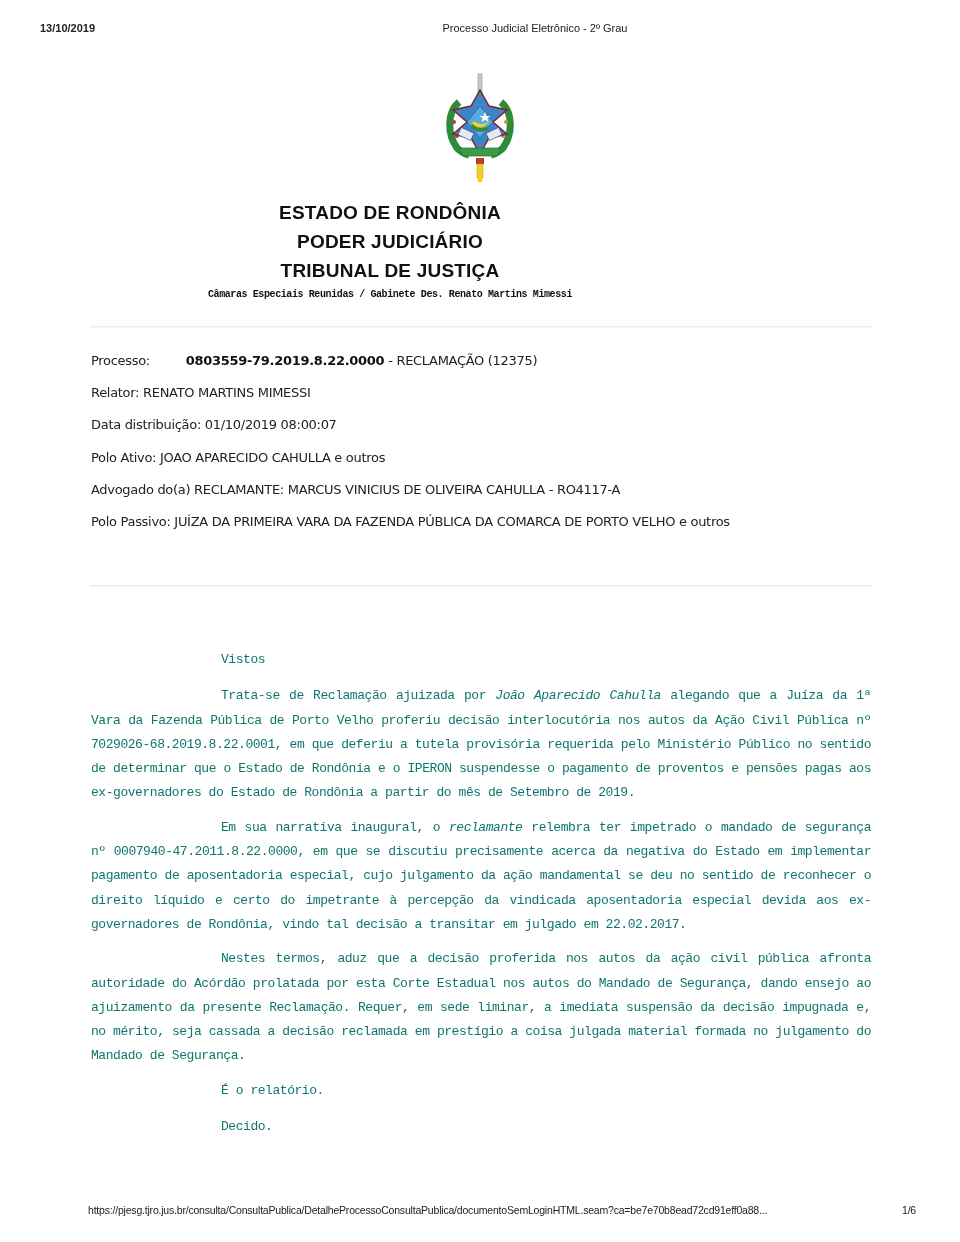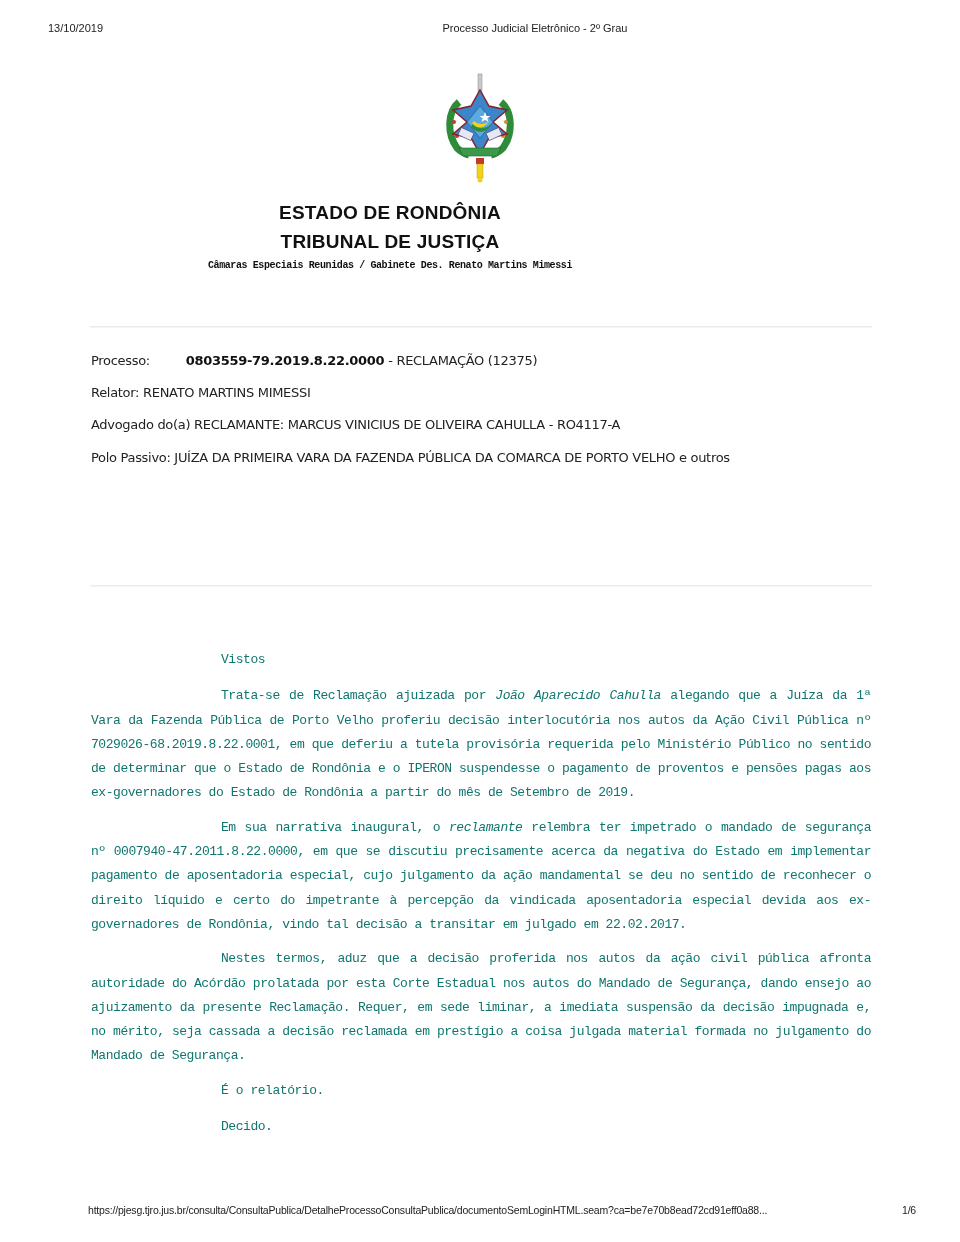--- a/index.html
+++ b/index.html
@@ -1,18 +1,18 @@
 <!DOCTYPE html>
 <html><head>
 <meta charset="utf-8">
 <style>
   html, body { margin: 0; padding: 0; background: #ffffff; }
   body { width: 960px; height: 1242px; position: relative; overflow: hidden; color: #1a1a1a; font-family: "Liberation Sans", sans-serif; }
   .print-header { position: absolute; top: 22px; left: 0; width: 960px; height: 18px; font-size: 11px; color: #222; font-family: "Liberation Sans", sans-serif; }
-  .print-header .date { position: absolute; left: 48px; top: 0; }
+  .print-header .date { position: absolute; left: 40px; top: 0; font-weight: bold; }
   .print-header .title { position: absolute; left: 0; width: 1070px; text-align: center; top: 0; }
   .crest { position: absolute; left: 445px; top: 72px; width: 70px; height: 112px; }
   .head-block { position: absolute; left: 0; width: 780px; top: 198px; text-align: center; }
   .head-line { font-family: "Liberation Sans", sans-serif; font-weight: bold; font-size: 19px; line-height: 29px; color: #111; letter-spacing: 0.2px; }
   .head-sub { font-family: Liberation Mono, monospace; font-weight: bold; font-size: 10px; line-height: 18px; color: #111; margin-top: 1px; letter-spacing: -0.4px; }
   .divider { position: absolute; left: 90px; width: 782px; height: 1px; background: #ececec; box-shadow: 0 1px 1px #f3f3f3; }
   .meta { position: absolute; left: 91px; top: 350px; width: 790px; font-family: "DejaVu Sans", sans-serif; font-size: 13px; color: #222; letter-spacing: -0.3px; }
   .meta-row { height: 32.2px; line-height: 22px; white-space: nowrap; }
   .meta-row b { font-weight: bold; color: #111; margin-left: 32px; }
   .body-text { position: absolute; left: 91px; top: 648px; width: 780px; font-family: Liberation Mono, monospace; font-size: 13px; color: #0f766e; letter-spacing: -0.45px; line-height: 24.3px; }
@@ -58,29 +58,32 @@
     <path d="M14 76 L56 76 L52 84 L18 84 Z" fill="#3a9a4a" stroke="#1f6a2a" stroke-width="0.6"></path>
 
     <rect x="31" y="86" width="8" height="6" fill="#c0392b"></rect>
     <rect x="32" y="92" width="6" height="14" fill="#f2d21b" stroke="#b89a10" stroke-width="0.5"></rect>
     <circle cx="35" cy="108" r="2.5" fill="#f2d21b"></circle>
   </svg>
 </div>
 
 <div class="head-block">
   <div class="head-line">ESTADO DE RONDÔNIA</div>
+  <div class="head-line">PODER JUDICIÁRIO</div>
   <div class="head-line">TRIBUNAL DE JUSTIÇA</div>
   <div class="head-sub">Câmaras Especiais Reunidas / Gabinete Des. Renato Martins Mimessi</div>
 </div>
 
 <div class="divider" style="top:326px"></div>
 
 <div class="meta">
   <div class="meta-row"><span>Processo: </span><b>0803559-79.2019.8.22.0000</b><span> - RECLAMAÇÃO (12375)</span></div>
   <div class="meta-row">Relator: RENATO MARTINS MIMESSI</div>
+  <div class="meta-row">Data distribuição: 01/10/2019 08:00:07</div>
+  <div class="meta-row">Polo Ativo:  JOAO APARECIDO CAHULLA e outros</div>
   <div class="meta-row">Advogado do(a) RECLAMANTE: MARCUS VINICIUS DE OLIVEIRA CAHULLA - RO4117-A</div>
   <div class="meta-row">Polo Passivo: JUÍZA DA PRIMEIRA VARA DA FAZENDA PÚBLICA DA COMARCA DE PORTO VELHO e outros</div>
 </div>
 
 <div class="divider" style="top:585px"></div>
 
 <div class="body-text">
   <p class="para short">Vistos</p>
   <p class="para"><span>Trata-se de Reclamação ajuizada por </span><i>João Aparecido Cahulla</i><span> alegando que a Juíza da 1ª Vara da Fazenda Pública de Porto Velho proferiu decisão interlocutória nos autos da Ação Civil Pública nº 7029026-68.2019.8.22.0001, em que deferiu a tutela provisória requerida pelo Ministério Público no sentido de determinar que o Estado de Rondônia e o IPERON suspendesse o pagamento de proventos e pensões pagas aos ex-governadores do Estado de Rondônia a partir do mês de Setembro de 2019.</span></p>
   <p class="para"><span>Em sua narrativa inaugural, o </span><i>reclamante</i><span> relembra ter impetrado o mandado de segurança nº 0007940-47.2011.8.22.0000, em que se discutiu precisamente acerca da negativa do Estado em implementar pagamento de aposentadoria especial, cujo julgamento da ação mandamental se deu no sentido de reconhecer o direito líquido e certo do impetrante à percepção da vindicada aposentadoria especial devida aos ex-governadores de Rondônia, vindo tal decisão a transitar em julgado em 22.02.2017.</span></p>

